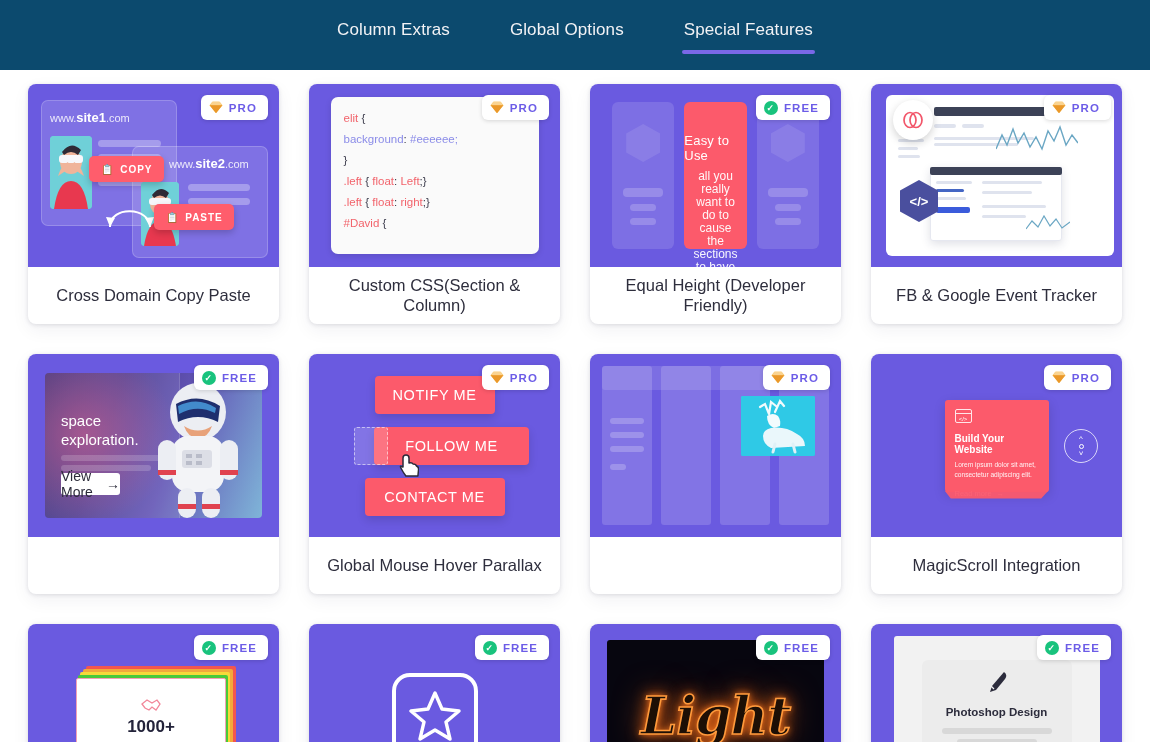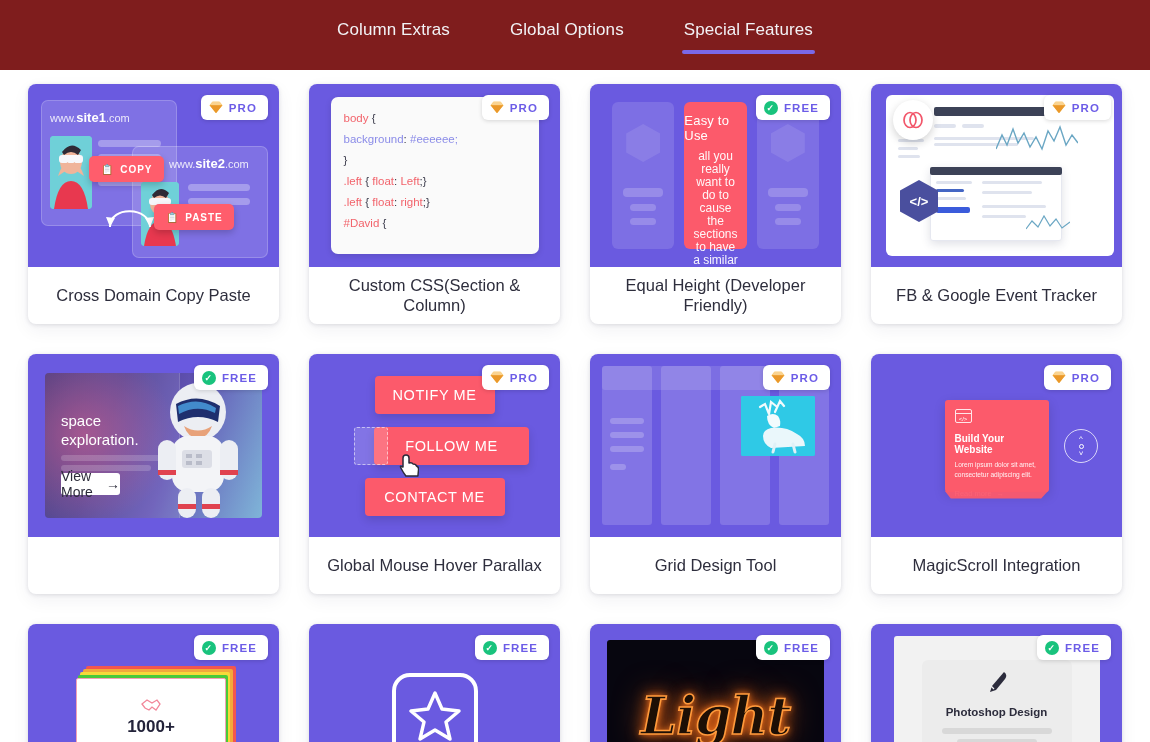--- a/index.html
+++ b/index.html
@@ -6,21 +6,21 @@
   html, body { width: 1150px; height: 742px; overflow: hidden; }
   body {
     font-family: "Liberation Sans", sans-serif;
     background: #ffffff;
     color: #2b2b3a;
   }
 
   
   .topbar {
     height: 70px;
-    background: #7f1d1d;
+    background: #0c4a6e;
     display: flex;
     align-items: center;
     justify-content: center;
     gap: 56px;
     position: relative;
   }
   .nav-item {
     color: #f2f2f5;
     font-size: 17px;
     letter-spacing: .1px;
@@ -144,21 +144,21 @@
 
   
   .c3 { background: #6a5ae0; display:flex; align-items:stretch; justify-content:center; gap:10px; padding: 18px 22px; }
   .c3 .col {
     flex: 1; border-radius: 6px; background: rgba(255,255,255,.13);
     position: relative;
   }
   .c3 .colmid {
     flex: 1; border-radius: 6px; background: #fc5a6b; color: #fff;
     display:flex; flex-direction:column; align-items:flex-end;
-    position: relative;
+    padding-top: 20px; position: relative;
   }
   .c3 .hexicon { width: 30px; height: 33px; }
   .c3 .h {
     font-size: 13px; margin-top: 11px; letter-spacing:.2px;
     filter: blur(.35px);
   }
   .c3 .p {
     font-size: 12px; line-height: 13px; text-align:center; margin-top: 7px;
     padding: 0 7px; opacity:.95; filter: blur(.5px);
   }
@@ -403,21 +403,21 @@
     <div class="thumb c2">
       <div class="badge">
         <svg class="gem" viewBox="0 0 24 22">
           <polygon points="6,1 18,1 23,7 12,21 1,7" fill="#f6b93b"></polygon>
           <polygon points="6,1 18,1 23,7 1,7" fill="#fad390"></polygon>
           <polygon points="12,21 1,7 23,7" fill="#e58e26" opacity=".75"></polygon>
         </svg>
         <span>PRO</span>
       </div>
       <div class="code" id="code-block">
-          <div><span class="tk-red">body</span><span class="tk-dark"> {</span></div>
+          <div><span class="tk-red">elit</span><span class="tk-dark"> {</span></div>
           <div><span class="tk-blue">background</span><span class="tk-dark">: </span><span class="tk-blue">#eeeeee;</span></div>
           <div><span class="tk-dark">}</span></div>
           <div><span class="tk-red">.left</span><span class="tk-dark"> { </span><span class="tk-red">float</span><span class="tk-dark">: </span><span class="tk-red">Left</span><span class="tk-dark">;}</span></div>
           <div><span class="tk-red">.left</span><span class="tk-dark"> { </span><span class="tk-red">float</span><span class="tk-dark">: </span><span class="tk-red">right</span><span class="tk-dark">;}</span></div>
           <div><span class="tk-red">#David</span><span class="tk-dark"> {</span></div>
         </div>
     </div>
     <div class="card-title">Custom CSS(Section &amp; Column)</div>
   </div>
 
@@ -590,21 +590,20 @@
       <div class="deer">
         <svg viewBox="0 0 74 60" width="74" height="60">
           <rect width="74" height="60" fill="#2fc9e6"></rect>
           <path d="M28 18 l-4 -10 l-5 3 M28 18 l2 -12 l5 4 M34 16 l5 -11 l4 5" stroke="#f2fbfd" stroke-width="2.2" fill="none" stroke-linecap="round"></path>
           <path d="M26 20 q6 -4 11 0 q3 4 2 10 l-6 2 q-7 -3 -7 -12z" fill="#f2fbfd"></path>
           <path d="M30 32 q14 -2 26 6 q8 4 8 12 l-34 2 q-8 -4 -8 -12 q0 -6 8 -8z" fill="#eaf7fb"></path>
           <path d="M34 48 l-2 8 M52 48 l2 8" stroke="#dff1f7" stroke-width="3" stroke-linecap="round"></path>
         </svg>
       </div>
     </div>
-    <div class="card-title">Grid Design Tool</div>
   </div>
 
   <div class="card">
     <div class="thumb c8">
       <div class="badge">
         <svg class="gem" viewBox="0 0 24 22">
           <polygon points="6,1 18,1 23,7 12,21 1,7" fill="#f6b93b"></polygon>
           <polygon points="6,1 18,1 23,7 1,7" fill="#fad390"></polygon>
           <polygon points="12,21 1,7 23,7" fill="#e58e26" opacity=".75"></polygon>
         </svg>

